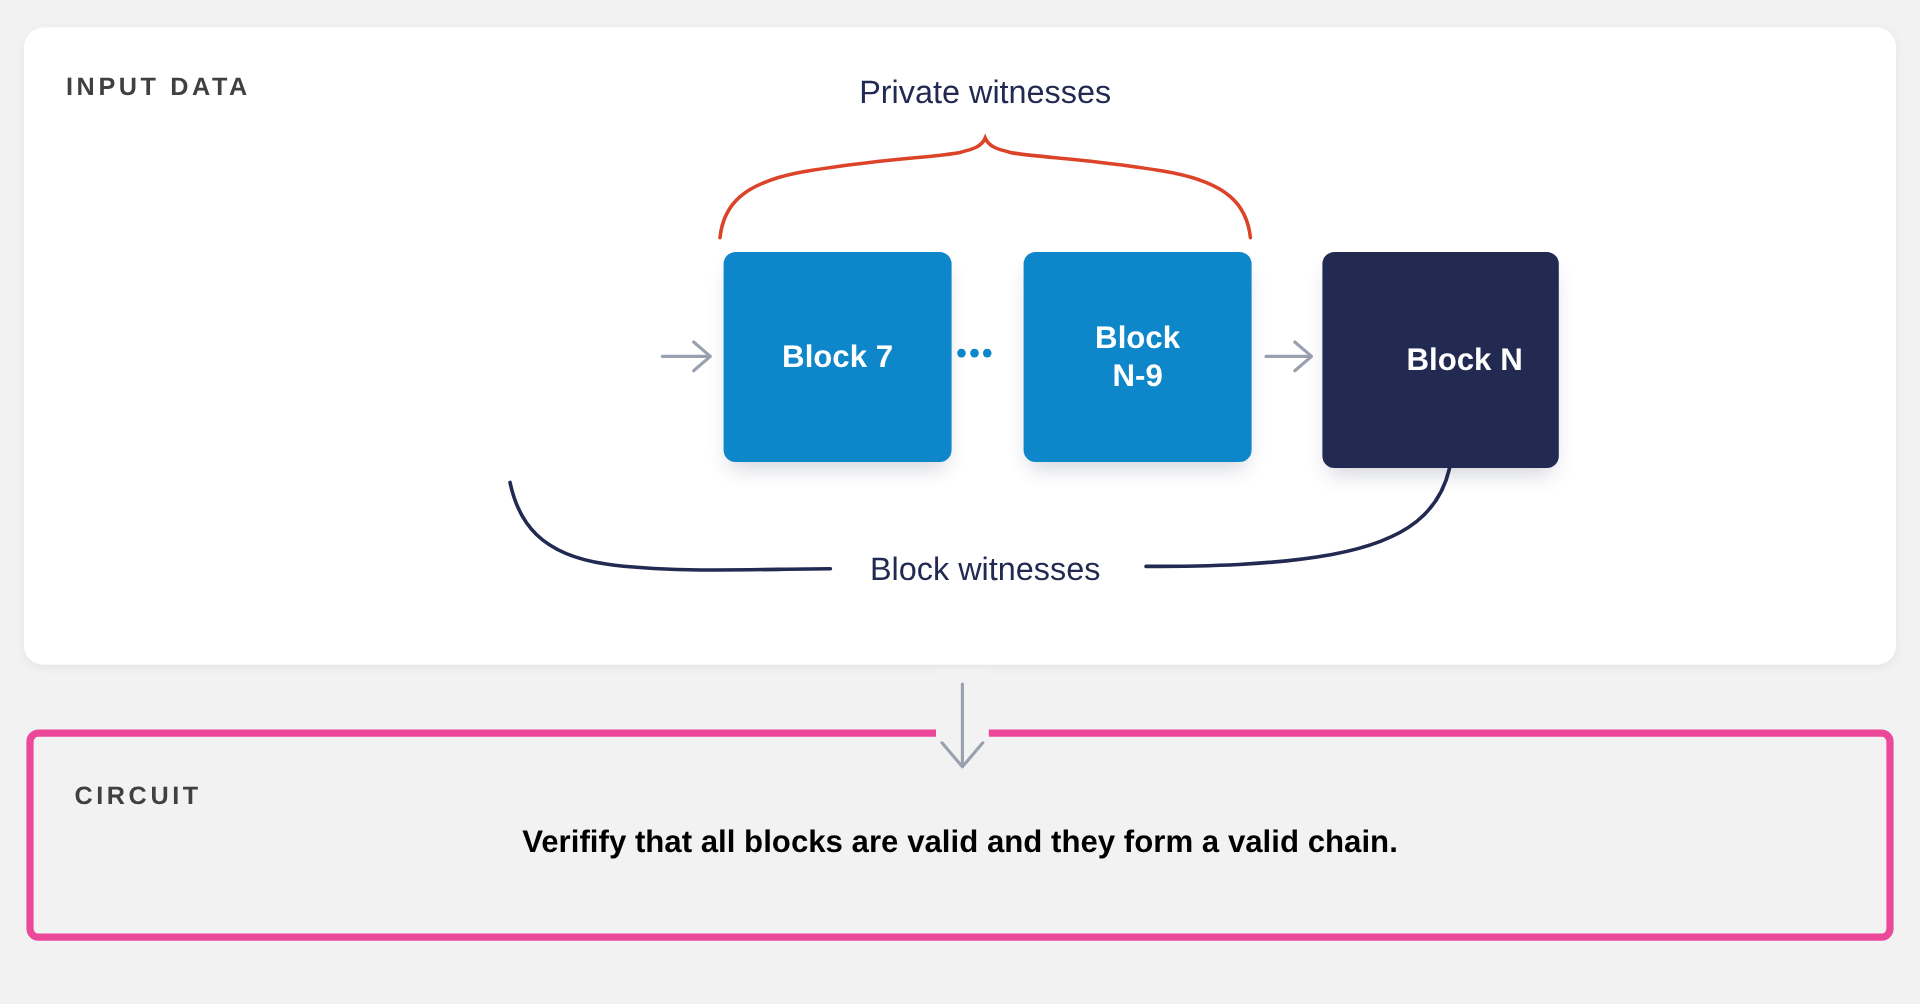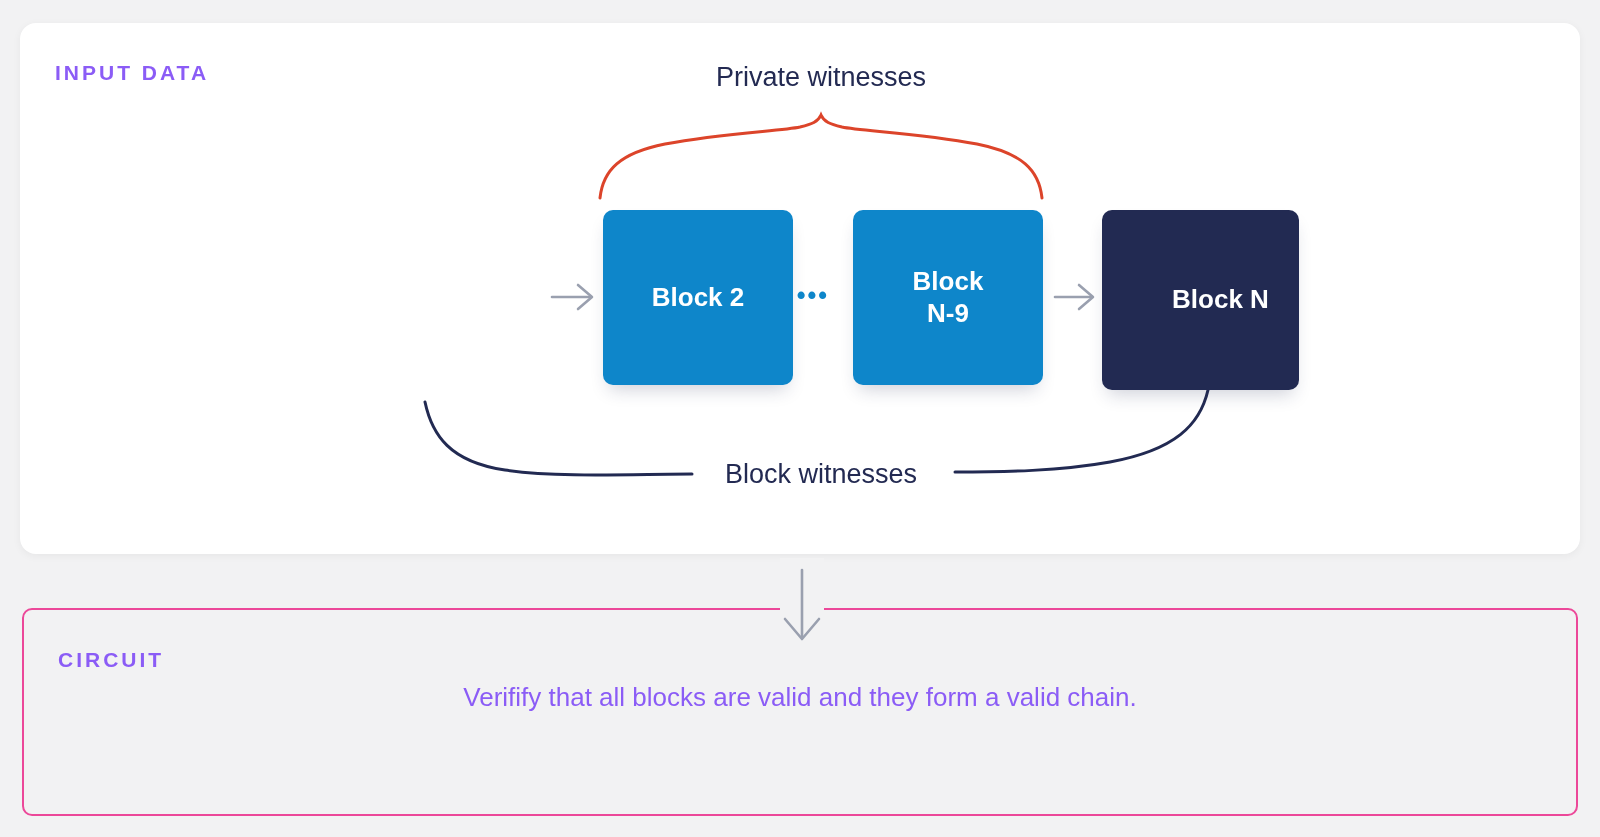--- a/index.html
+++ b/index.html
@@ -18,21 +18,21 @@
     width: 1560px; height: 531px;
     background: #ffffff;
     border-radius: 16px;
     box-shadow: 0 2px 8px rgba(0,0,0,0.05);
   }
   .section-label {
     position: absolute;
     font-size: 21px;
     font-weight: 600;
     letter-spacing: 3px;
-    color: #8b5cf6;
+    color: #404040;
   }
   .input-card .section-label { left: 35px; top: 38px; }
 
   .diagram-svg {
     position: absolute;
     left: 0; top: 0;
     width: 1560px; height: 531px;
   }
   .brace-path   { fill: none; stroke: #dc442a; stroke-width: 3;   stroke-linecap: round; }
   .navy-curve   { fill: none; stroke: #222a52; stroke-width: 3;   stroke-linecap: round; }
@@ -85,34 +85,35 @@
     left: 780px; top: 558px;
     width: 44px; height: 95px;
     background: #f2f2f3; 
     z-index: 2;
   }
 
   
   .circuit-box {
     position: absolute;
     left: 22px; top: 608px;
-    width: 1556px; height: 208px;
-    border: 2px solid #ec4899;
+    width: 1556px; height: 176px;
+    border: 6px solid #ec4899;
     border-radius: 10px;
     background: transparent;
     z-index: 1;
   }
   .circuit-box .section-label { left: 34px; top: 38px; }
   .circuit-description {
     position: absolute;
     left: 50%; top: 72px;
     transform: translateX(-50%);
     font-size: 26px;
-    color: #8b5cf6;
+    color: #000000;
     white-space: nowrap;
+    font-weight: bold;
   }
 </style>
 </head>
 <body>
 
 <div class="input-card">
 
   <div class="section-label">INPUT DATA</div>
 
   <div class="witness-label private-witnesses">Private witnesses</div>
@@ -141,21 +142,21 @@
              C 412 412 430 439 485 447
              C 540 455 615 451 672 451"></path>
     <path class="navy-curve" d="M 1188 367
              C 1180 402 1155 427 1090 439
              C 1040 448 985 449 935 449"></path>
   </svg>
 
 
   <div class="block block-blue block-2">
     <div class="block-label">
-      <span class="line">Block 2</span>
+      <span class="line">Block 7</span>
       <span class="line"></span>
     </div>
   </div>
 
   <div class="ellipsis-dots">•••</div>
 
   <div class="block block-blue block-n1">
     <div class="block-label">
       <span class="line">Block</span>
       <span class="line">N-9</span>

